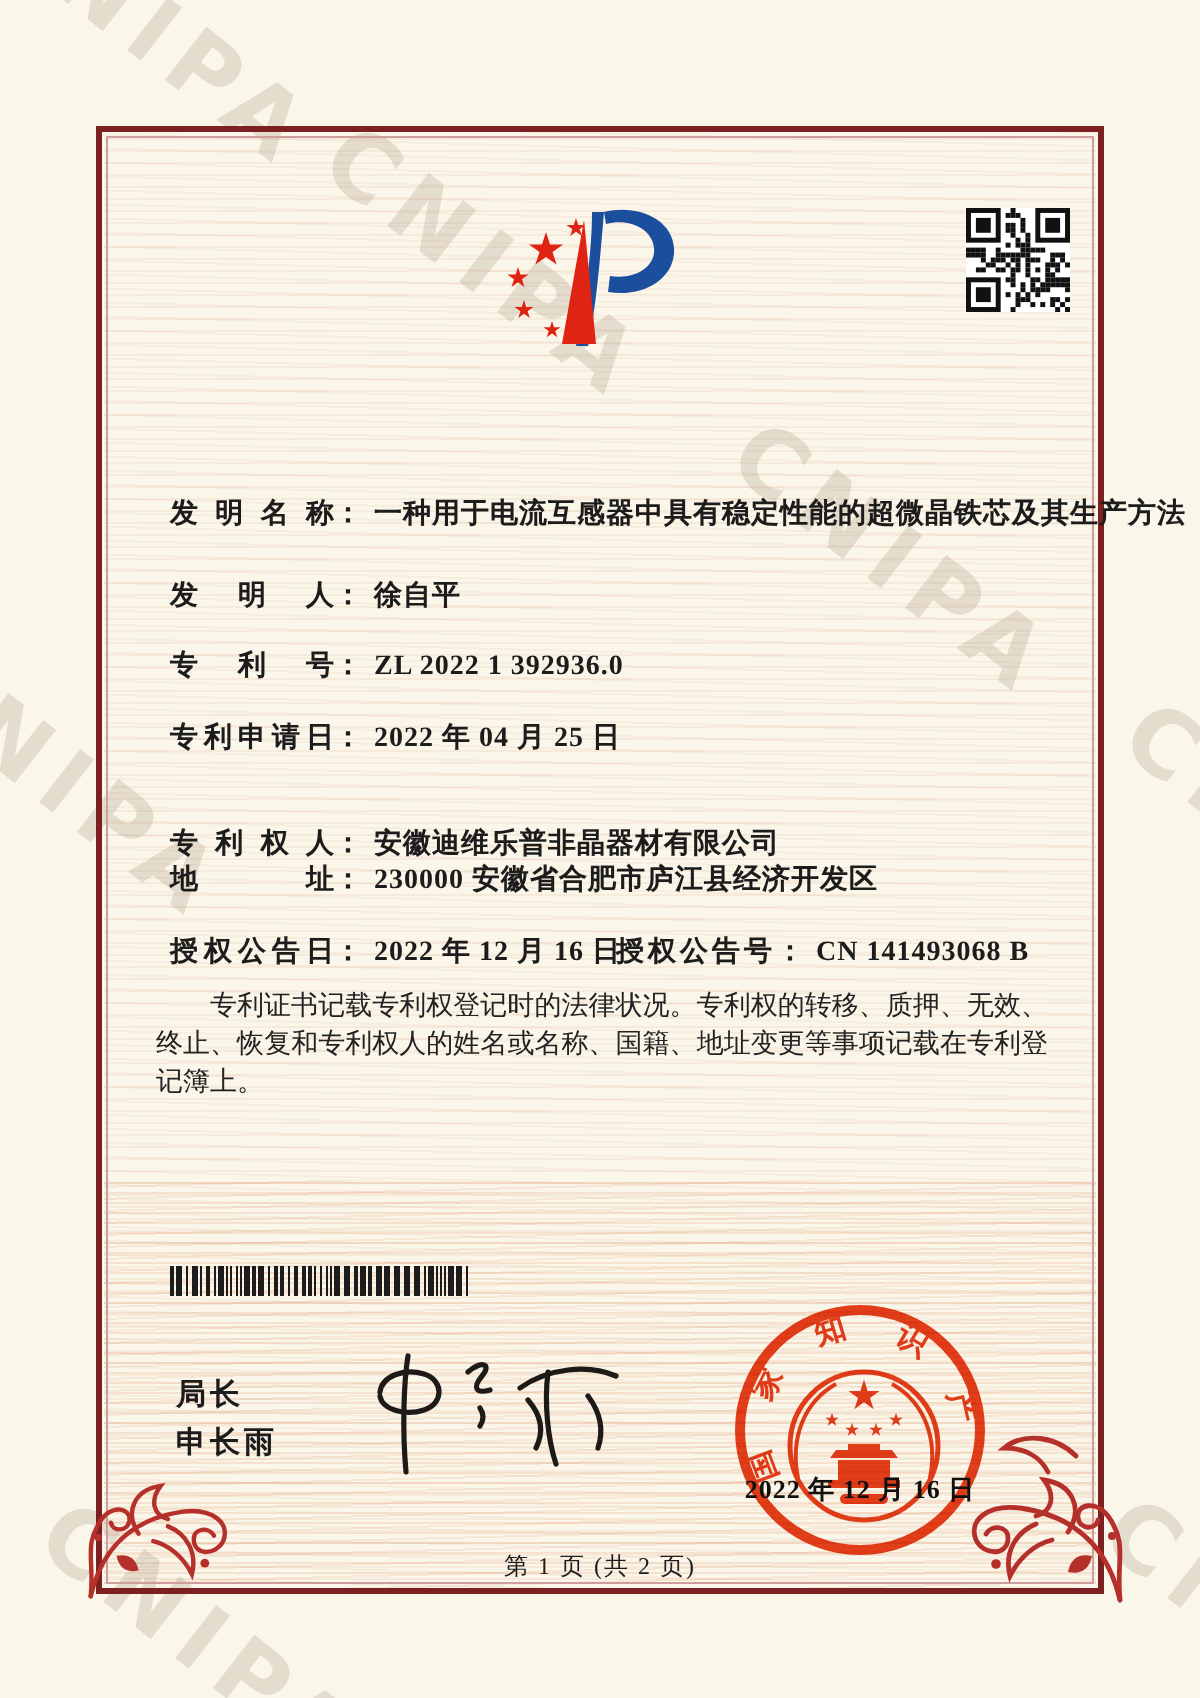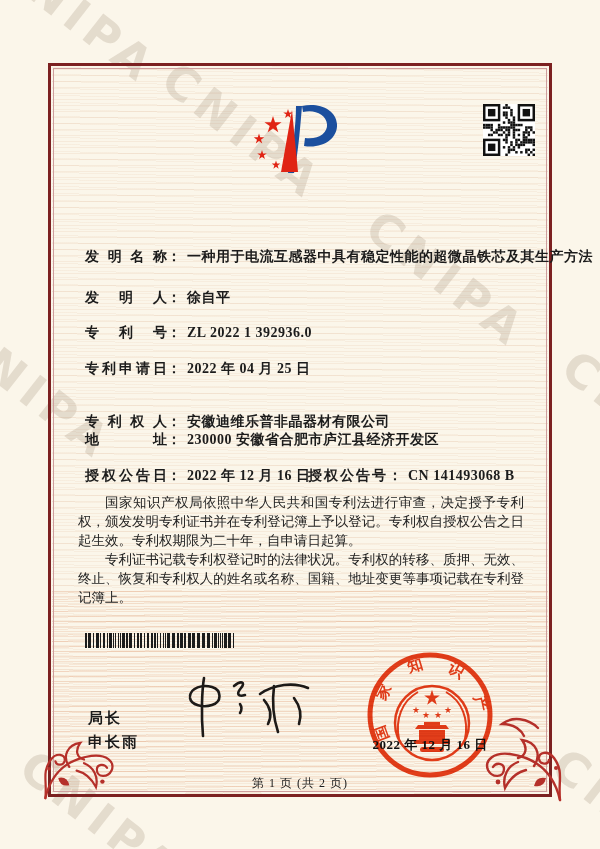--- a/index.html
+++ b/index.html
@@ -47,21 +47,21 @@
   .row .lbl2{display:inline-block;letter-spacing:2px;}
 
   .paras{position:absolute;left:78px;top:493px;width:446px;font-size:13.5px;line-height:19px;
          text-align:justify;color:#222;}
   .paras p{margin:0;text-indent:2em;}
 
   .barcode{position:absolute;left:85px;top:633px;height:15px;display:flex;align-items:stretch;}
   .barcode div{background:#1c1c1c;}
   .barcode i{display:block;background:transparent;}
 
-  .director{position:absolute;left:88px;top:686px;font-size:15px;font-weight:700;letter-spacing:2px;line-height:24px;margin-top:20px;}
+  .director{position:absolute;left:88px;top:686px;font-size:15px;font-weight:700;letter-spacing:2px;line-height:24px;}
   .signature{position:absolute;left:182px;top:672px;}
 
   .seal{position:absolute;left:360px;top:645px;width:140px;height:140px;z-index:5;
         mix-blend-mode:multiply;opacity:0.95;}
   .seal-date{position:absolute;left:366px;top:736px;width:128px;text-align:center;z-index:6;
              font-size:13px;font-weight:700;color:#101010;letter-spacing:0.5px;white-space:nowrap;}
 
   .page-info{position:absolute;left:0;right:0;top:775px;text-align:center;font-size:12px;letter-spacing:1px;z-index:4;}
   .note{position:absolute;left:0;right:0;top:808px;text-align:center;font-size:12.5px;letter-spacing:2px;z-index:4;}
 </style>
@@ -279,21 +279,20 @@
     </div>
     <div class="row" style="top:467px;">
       <span class="lbl">授权公告日</span><span class="colon">：</span><span class="val">2022 年 12 月 16 日</span>
       <span class="second">
         <span class="lbl2">授权公告号</span><span class="colon">：</span><span class="val">CN 141493068 B</span>
       </span>
     </div>
   </div>
 
   <div class="paras">
-    <p>国家知识产权局依照中华人民共和国专利法进行审查，决定授予专利权，颁发发明专利证书并在专利登记簿上予以登记。专利权自授权公告之日起生效。专利权期限为二十年，自申请日起算。</p>
     <p>专利证书记载专利权登记时的法律状况。专利权的转移、质押、无效、终止、恢复和专利权人的姓名或名称、国籍、地址变更等事项记载在专利登记簿上。</p>
   </div>
 
   <div class="barcode">
       <div style="width:2px"></div>
       <i style="width:1px"></i>
       <div style="width:3px"></div>
       <i style="width:2px"></i>
       <div style="width:1px"></div>
       <i style="width:2px"></i>

